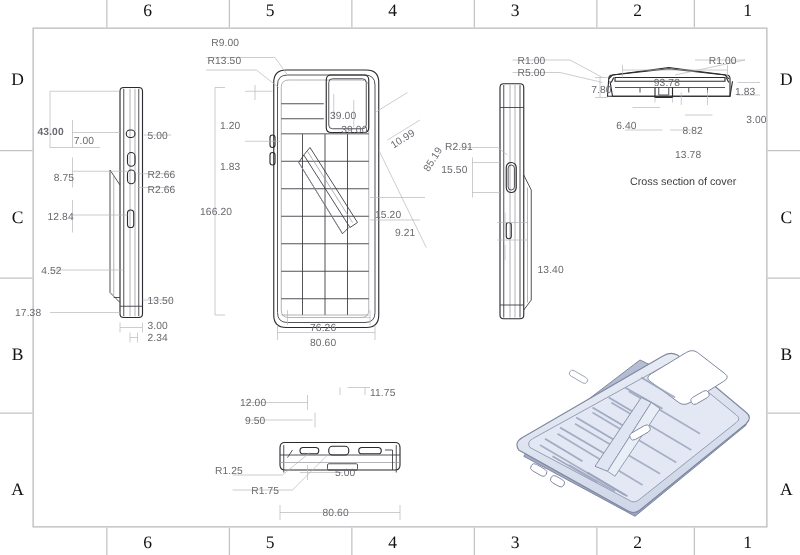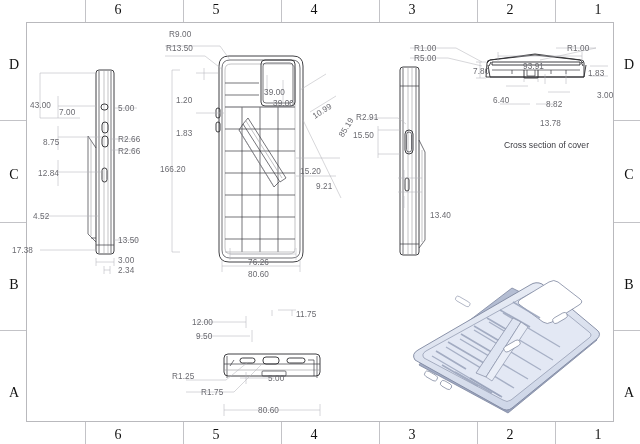--- a/index.html
+++ b/index.html
@@ -212,21 +212,21 @@
       <path d="M196,322 h50 M246,316 v12"></path>
       <path d="M196,336 h54 M252,330 v12"></path>
       <path d="M272,316 v-6 M292,316 v-6 M278,310 h18"></path>
       <path d="M186,380 h40 l22,-18"></path>
       <path d="M186,392 h48 l28,-28"></path>
       <path d="M240,378 h34 M246,372 v12"></path>
       <path d="M224,410 h96 M224,404 v12 M320,404 v12"></path>
     </g>
   </svg>
 
-  <div class="dim" style="left:30px;top:101px;">43.00</div>
+  <div class="dim" style="left:30px;top:101px;font-weight:bold;">43.00</div>
   <div class="dim" style="left:59px;top:108px;">7.00</div>
   <div class="dim" style="left:118px;top:104px;">5.00</div>
   <div class="dim" style="left:43px;top:138px;">8.75</div>
   <div class="dim" style="left:118px;top:135px;">R2.66</div>
   <div class="dim" style="left:118px;top:147px;">R2.66</div>
   <div class="dim" style="left:38px;top:169px;">12.84</div>
   <div class="dim" style="left:33px;top:212px;">4.52</div>
   <div class="dim" style="left:12px;top:246px;">17.38</div>
   <div class="dim" style="left:118px;top:236px;">13.50</div>
   <div class="dim" style="left:118px;top:256px;">3.00</div>
@@ -247,21 +247,21 @@
   <div class="dim" style="left:248px;top:270px;">80.60</div>
 
   <div class="dim" style="left:356px;top:113px;">R2.91</div>
   <div class="dim" style="left:353px;top:131px;">15.50</div>
   <div class="dim" style="left:430px;top:180px;margin-top:31px;">13.40</div>
 
   <div class="dim" style="left:414px;top:44px;">R1.00</div>
   <div class="dim" style="left:414px;top:54px;">R5.00</div>
   <div class="dim" style="left:567px;top:44px;">R1.00</div>
   <div class="dim" style="left:473px;top:67px;">7.80</div>
-  <div class="dim" style="left:523px;top:62px;">93.91</div>
+  <div class="dim" style="left:523px;top:62px;">93.78</div>
   <div class="dim" style="left:588px;top:69px;">1.83</div>
   <div class="dim" style="left:597px;top:91px;">3.00</div>
   <div class="dim" style="left:493px;top:96px;">6.40</div>
   <div class="dim" style="left:546px;top:100px;">8.82</div>
   <div class="dim" style="left:540px;top:119px;">13.78</div>
   <div class="note" style="left:504px;top:140px;">Cross section of cover</div>
 
   <div class="dim" style="left:192px;top:318px;">12.00</div>
   <div class="dim" style="left:296px;top:310px;">11.75</div>
   <div class="dim" style="left:196px;top:332px;">9.50</div>

